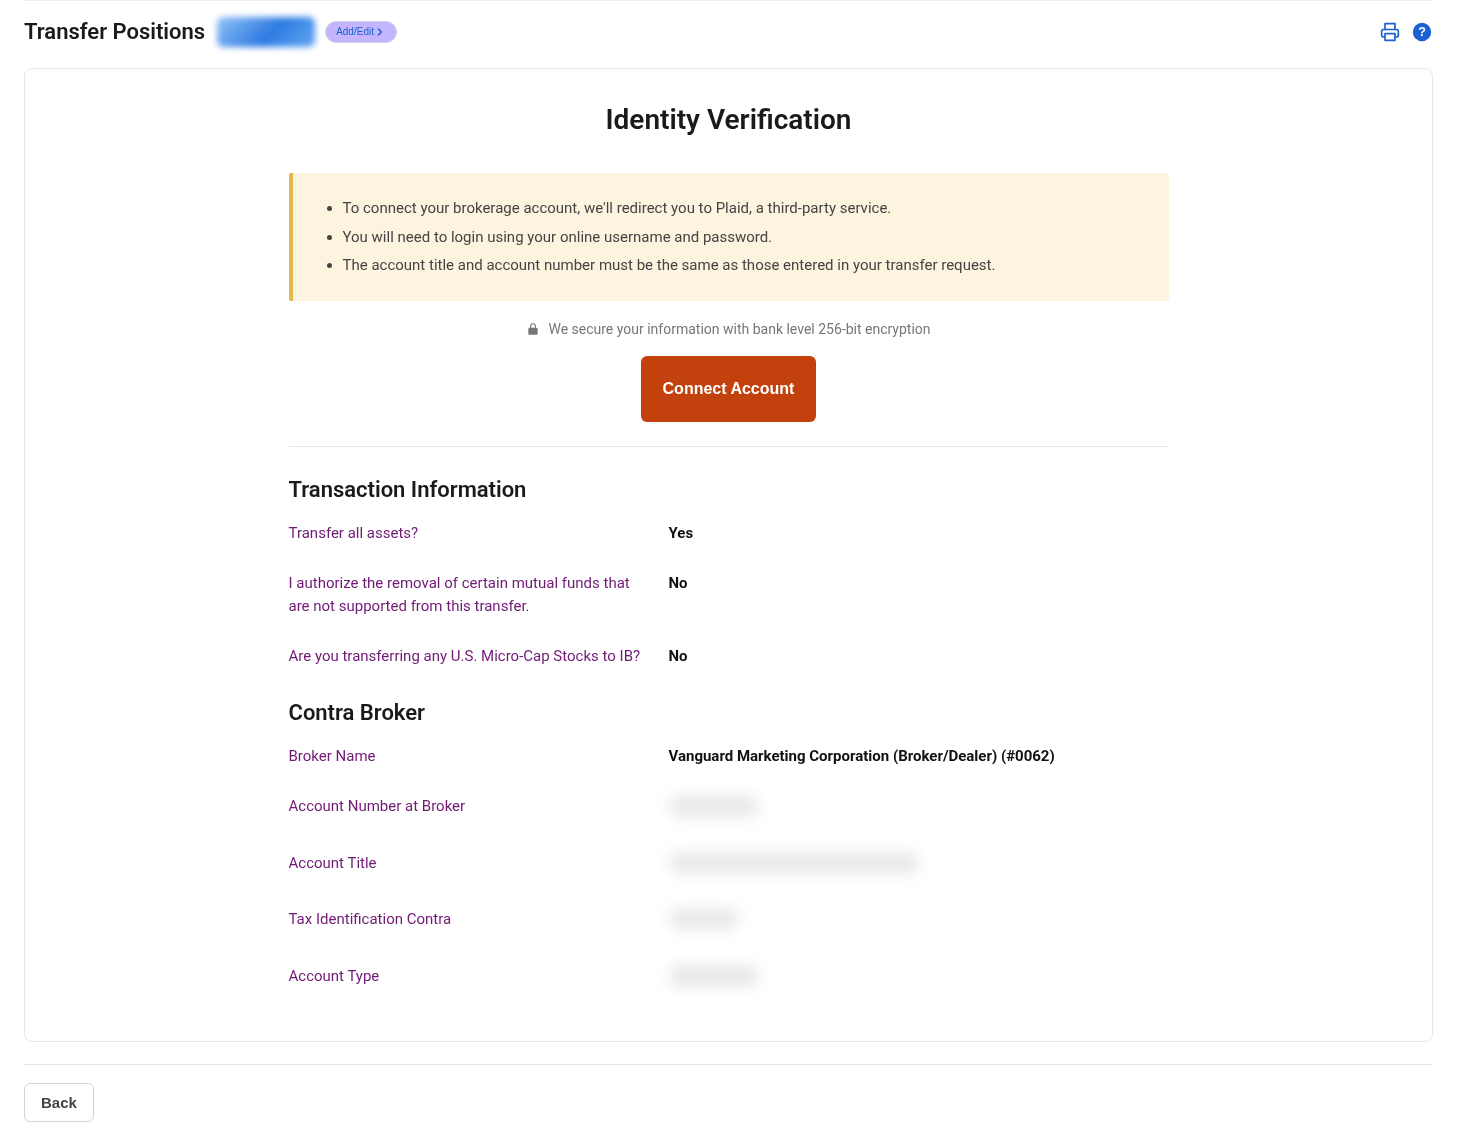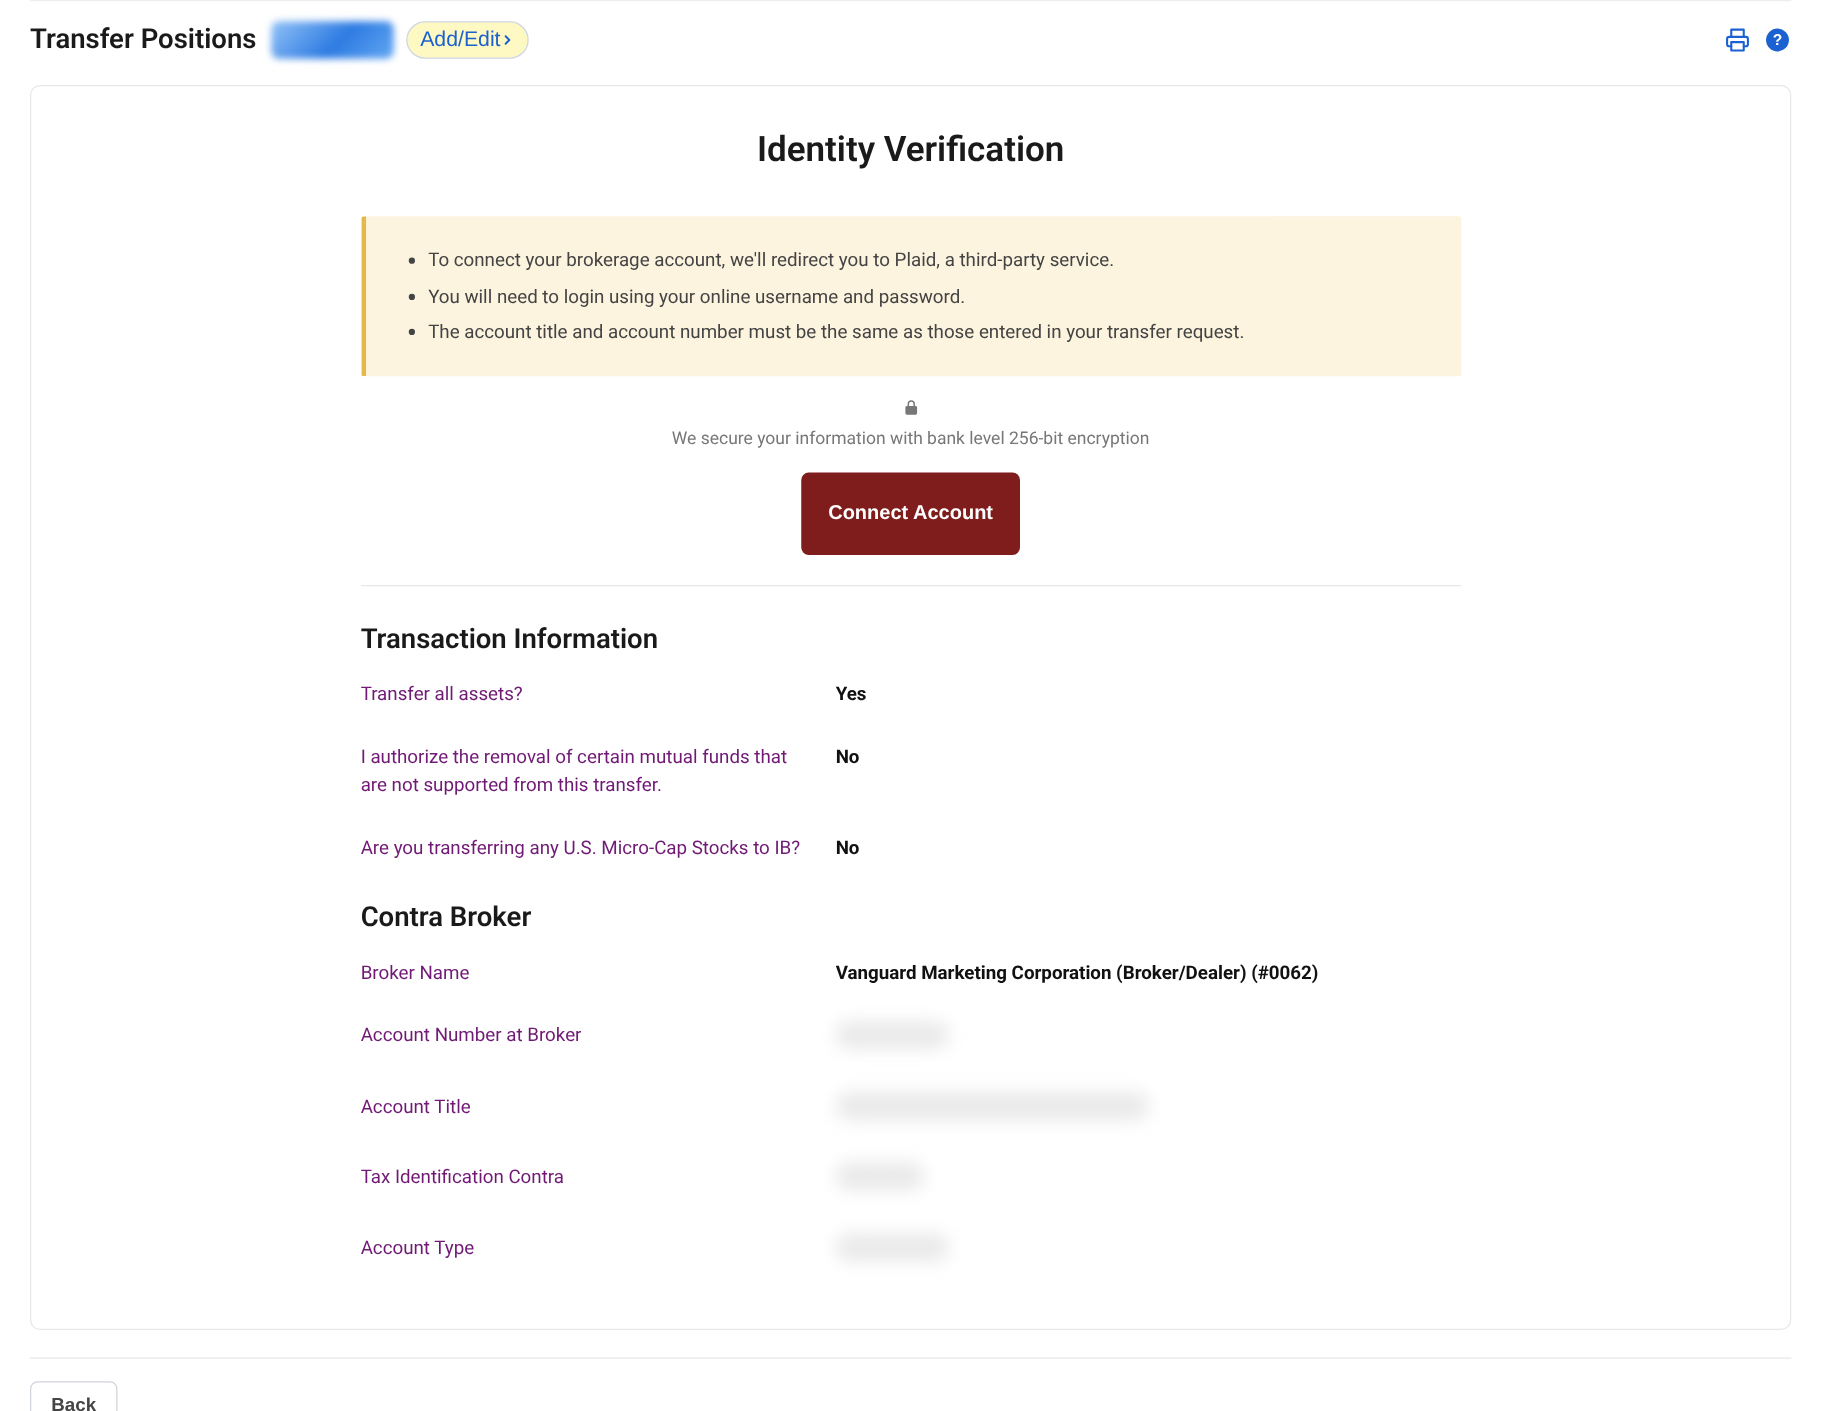--- a/index.html
+++ b/index.html
@@ -20,22 +20,22 @@
   }
   .topbar-title { font-size: 22px; font-weight: 600; color: #1a1a1a; margin-right: 12px; }
   .topbar-redact {
     width: 98px; height: 30px; border-radius: 6px;
     background: linear-gradient(135deg,#93c2f7 0%,#2d7be2 55%,#64a8f2 100%);
     filter: blur(3px);
     margin-right: 10px;
   }
   .add-edit-pill {
     display: inline-flex; align-items: center; gap: 0;
-    border: 1px solid #cfd6e4; background: #fef9c3;
-    color: #1b61d1; font-size: 17px; font-weight: 500;
+    border: 1px solid #cfd6e4; background: #c4b5fd;
+    color: #1b61d1; font-size: 10px; font-weight: 500;
     padding: 4px 10px; border-radius: 16px; cursor: pointer;
   }
   .topbar-right { margin-left: auto; display: flex; align-items: center; gap: 10px; }
   .icon-btn { width: 22px; height: 22px; display:inline-flex; align-items:center; justify-content:center; cursor:pointer; }
 
   .card {
     border: 1px solid #e5e7eb; border-radius: 8px;
     margin-top: 8px; padding: 30px 0 40px;
   }
   .card-inner { width: 100%; max-width: 1140px; margin: 0 auto; padding: 0 130px; }
@@ -43,24 +43,24 @@
   .h1 { font-size: 28px; font-weight: 600; text-align: center; margin-bottom: 32px; }
   .intro { font-size: 16px; font-weight: 600; color:#1a1a1a; margin-bottom: 28px; }
 
   .info-box {
     background: #fdf4df; border-left: 4px solid #e5b949;
     padding: 18px 22px 18px 28px; border-radius: 2px; margin-bottom: 18px;
   }
   .info-box ul { list-style: disc; padding-left: 22px; color: #444; }
   .info-box li { font-size: 15px; margin: 6px 0; }
 
-  .secure-row { text-align: center; color: #777; font-size: 14px; margin: 10px 0 16px; display:flex; align-items:center; justify-content:center; gap:8px;flex-direction:column; }
+  .secure-row { text-align: center; color: #777; font-size: 14px; margin: 10px 0 16px; display:flex; align-items:center; justify-content:center; gap:8px; }
 
   .primary-btn {
-    display: block; margin: 0 auto 24px; background: #7f1d1d; color: #fff;
+    display: block; margin: 0 auto 24px; background: #c2410c; color: #fff;
     border: none; border-radius: 6px; font-size: 16px; font-weight: 600;
     padding: 24px 22px; cursor: pointer;
   }
   hr.sep { border: none; border-top: 1px solid #e5e7eb; margin: 0 0 26px; }
 
   .section-h { font-size: 22px; font-weight: 600; margin: 4px 0 16px; }
 
   .kv-row { display:flex; align-items:flex-start; margin: 10px 0 28px; }
   .kv-label { width: 380px; font-size: 15px; color: #701a75; padding-right: 20px; }
   .kv-val { font-size: 15px; font-weight: 700; color: #111; max-width: 420px; }

